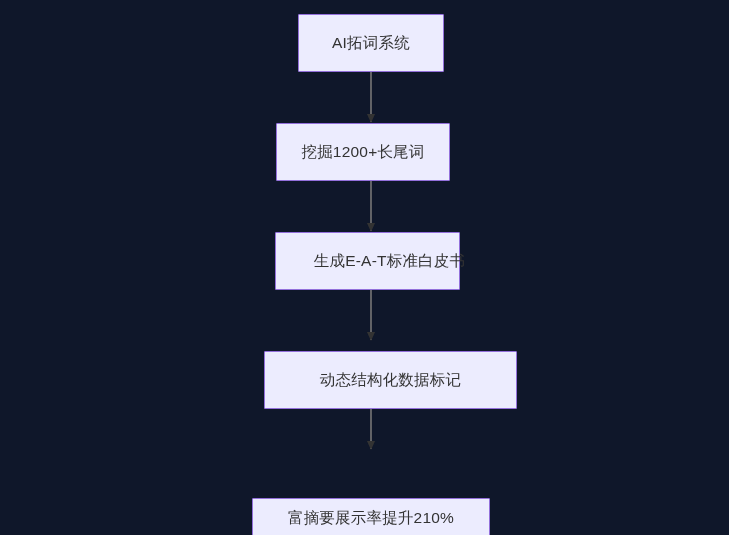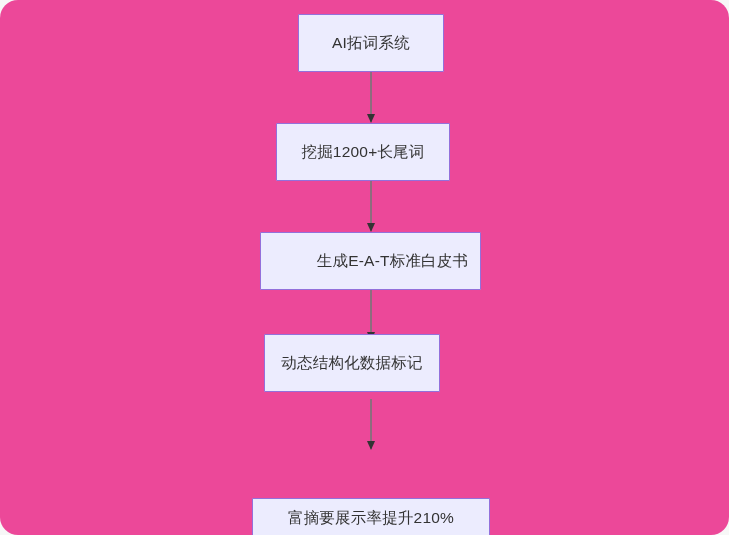--- a/index.html
+++ b/index.html
@@ -10,22 +10,21 @@
     width: 729px;
     height: 535px;
     background: #f7f7f7;
     font-family: "Liberation Sans", "DejaVu Sans", sans-serif;
     overflow: hidden;
   }
   #flowchart {
     position: relative;
     width: 729px;
     height: 535px;
-    background: #ec4899;
-    border-radius: 18px;
+    background: #0f172a;
   }
   .edge-layer {
     position: absolute;
     left: 0;
     top: 0;
     width: 729px;
     height: 535px;
     pointer-events: none;
   }
   .node {
@@ -65,25 +64,25 @@
   </svg>
 
   <div class="node" style="left:298px; top:14px; width:146px; height:58px;">
     <span class="node-label">AI拓词系统</span>
   </div>
 
   <div class="node" style="left:276px; top:123px; width:174px; height:58px;">
     <span class="node-label">挖掘1200+长尾词</span>
   </div>
 
-  <div class="node" style="left:260px; top:232px; width:221px; height:58px;padding-left:44px;">
+  <div class="node" style="left:275px; top:232px; width:185px; height:58px;padding-left:44px;">
     <span class="node-label">生成E-A-T标准白皮书</span>
   </div>
 
-  <div class="node" style="left:264px; top:334px; width:176px; height:58px;">
+  <div class="node" style="left:264px; top:351px; width:253px; height:58px;">
     <span class="node-label">动态结构化数据标记</span>
   </div>
 
   <div class="node" style="left:252px; top:450px; width:238px; height:41px;margin-top:48px;">
     <span class="node-label">富摘要展示率提升210%</span>
   </div>
 
 </div>
 
 </body></html>

